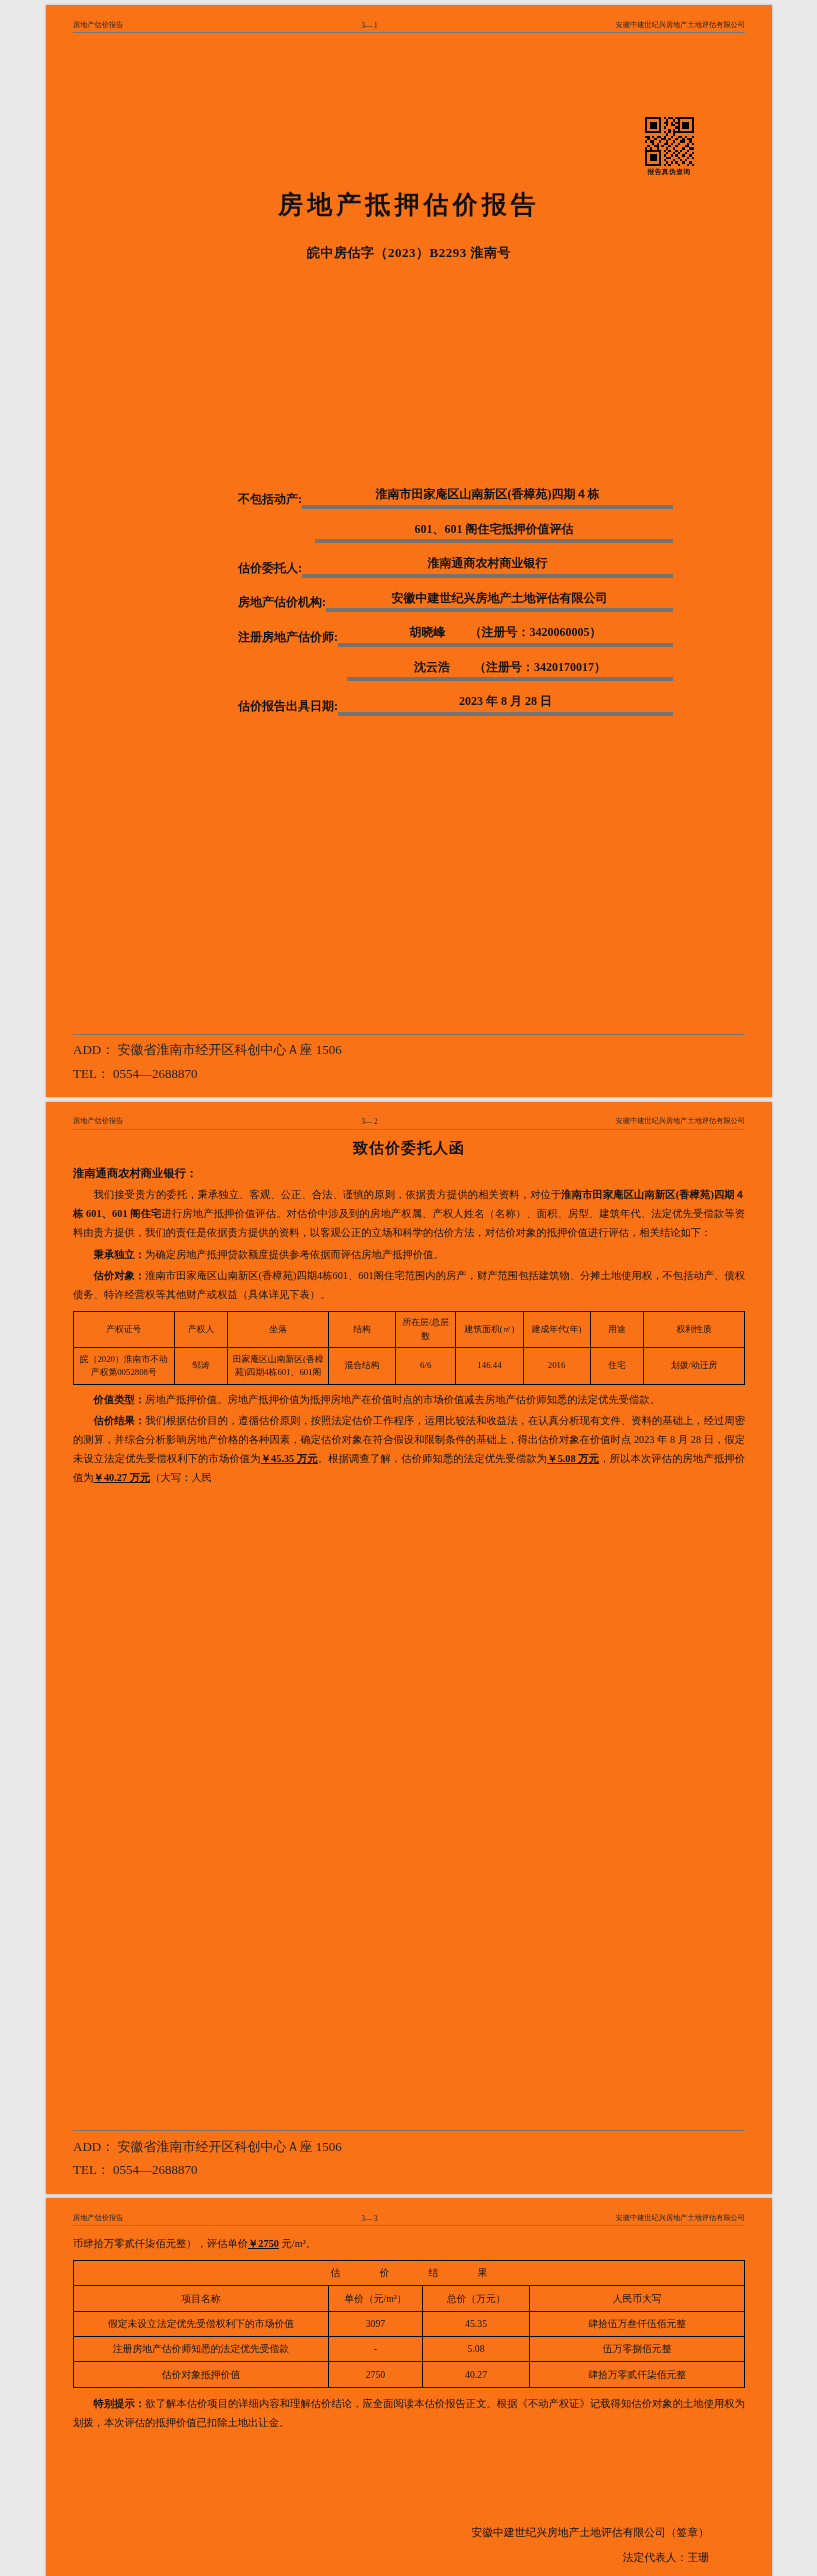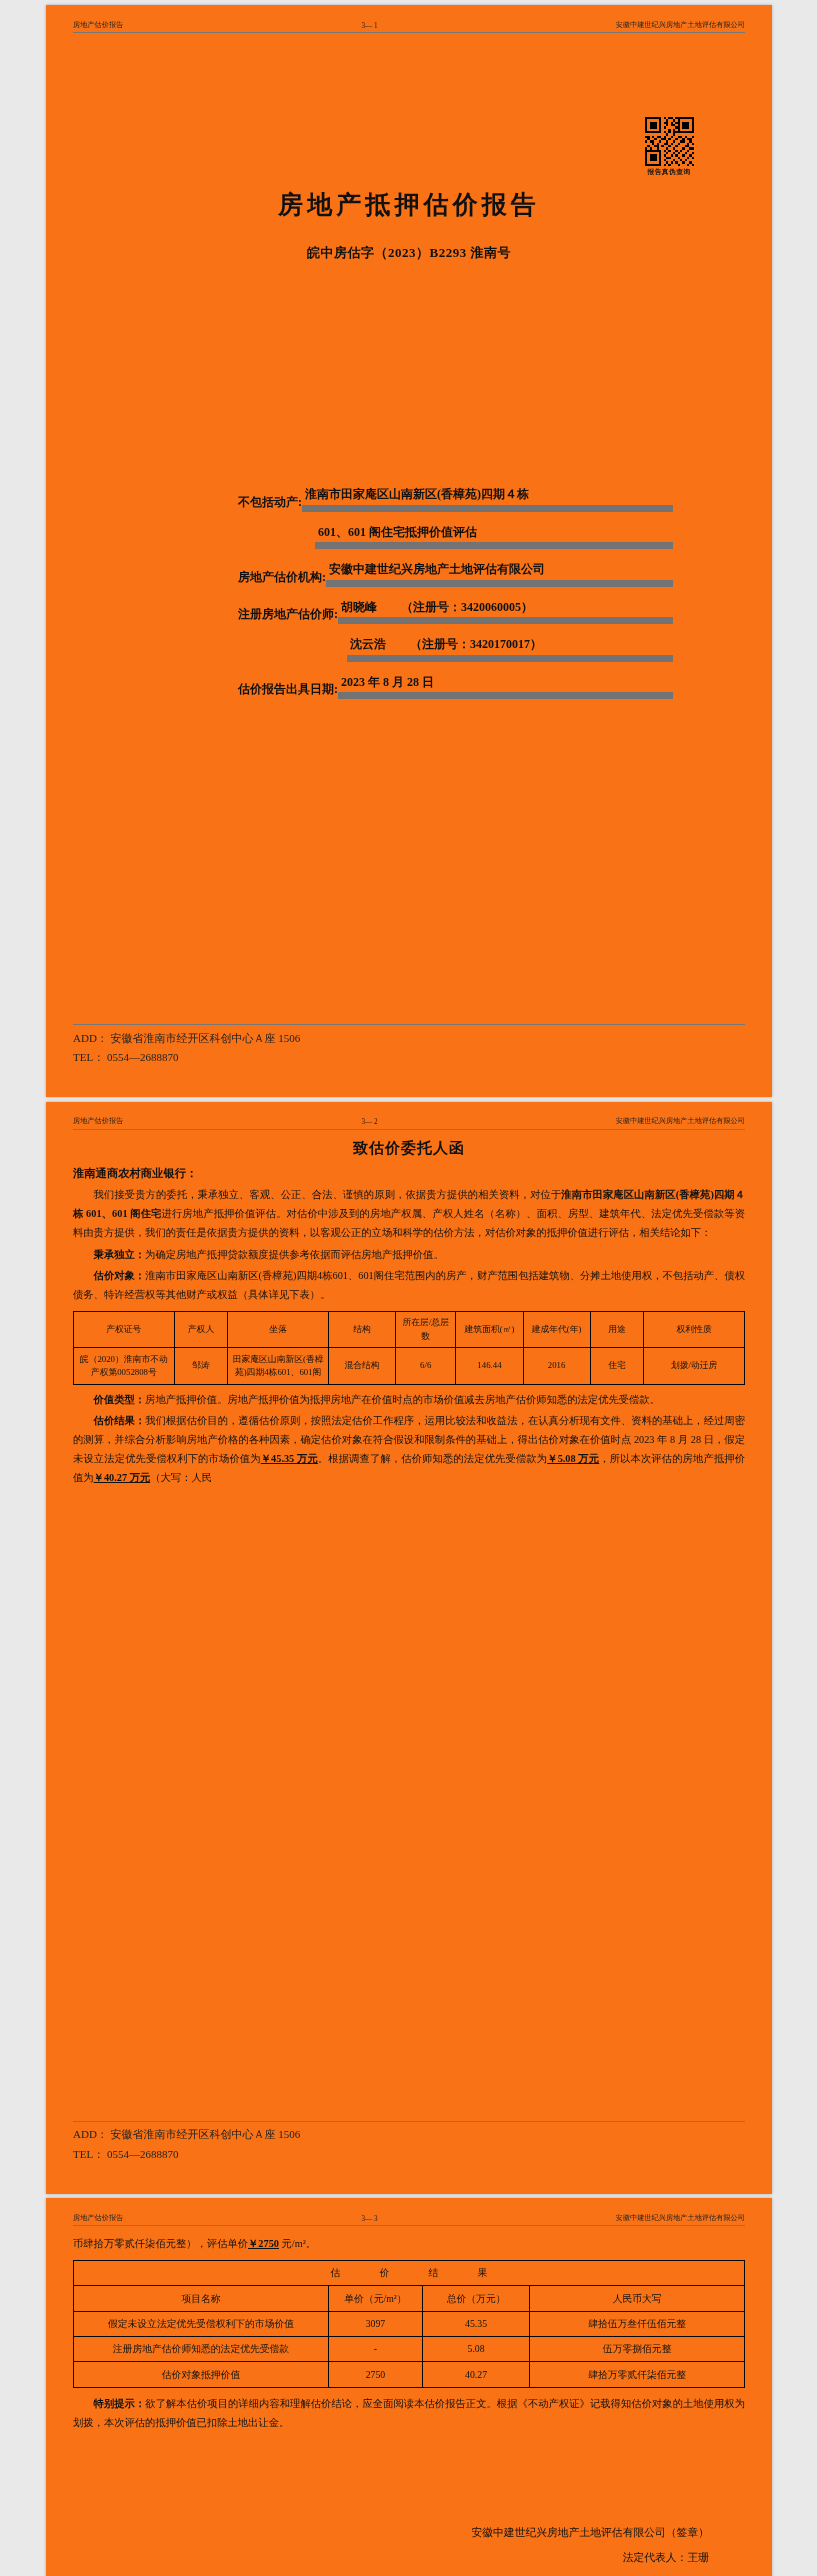--- a/index.html
+++ b/index.html
@@ -24,24 +24,24 @@
     display: flex;
     justify-content: space-between;
     align-items: flex-end;
     font-size: 7.2px;
     color: #222;
     border-bottom: 0.5px solid #777;
     padding-bottom: 2.6px;
   }
   .page-footer {
     position: absolute;
-    left: 27px; right: 27px; bottom: 29px;
+    left: 27px; right: 27px; bottom: 12px;
     border-top: 0.5px solid #777;
     padding-top: 3.6px;
-    font-size: 11px;
+    font-size: 13px;
     line-height: 1.8;
     color: #222;
   }
   
   .qr-wrap { position: absolute; top: 112px; right: 76px; width: 54px; text-align: center; }
   .qr-wrap svg { display: block; margin: 0 auto; }
   .qr-label { font-size: 6.7px; font-weight: bold; margin-top: 1.5px; letter-spacing: 0.5px; }
   .p1-title {
     margin-top: 155px;
     text-align: center;
@@ -61,22 +61,22 @@
     width: 435px;
     font-size: 12px;
     font-weight: bold;
   }
   .f-row { display: flex; align-items: flex-end; margin-bottom: 12px; }
   .f-label { white-space: nowrap; padding-bottom: 1px; }
   .f-row.cont  { padding-left: 77px; }
   .f-row.cont2 { padding-left: 109px; }
   .f-value {
     flex: 1;
-    border-bottom: 7px solid #737373;
-    text-align: left;
+    border-bottom: 4px solid #737373;
+    text-align: center;
     padding: 0 3.1px 1.5px;
     white-space: nowrap;
   }
   
   .p2-title { text-align: center; font-size: 15px; font-weight: bold; letter-spacing: 1px; margin: 9.3px 0 8.2px; }
   .salutation { font-size: 11.3px; font-weight: bold; margin: 2.1px 0 4.1px; }
   .para { font-size: 10.3px; line-height: 1.85; text-align: justify; text-indent: 2em; margin: 0 0 2.1px; }
   .plabel { font-weight: bold; }
   .hl { font-weight: bold; }
   .amt { font-weight: bold; text-decoration: underline; }
@@ -125,20 +125,24 @@
   <div class="p1-title">房地产抵押估价报告</div>
   <div class="p1-docno">皖中房估字（2023）B2293 淮南号</div>
 
   <div class="p1-fields">
     <div class="f-row">
       <span class="f-label">不包括动产:</span>
       <span class="f-value">淮南市田家庵区山南新区(香樟苑)四期４栋</span>
     </div>
     <div class="f-row cont">
       <span class="f-value">601、601 阁住宅抵押价值评估</span>
+    </div>
+    <div class="f-row">
+      <span class="f-label">估价委托人:</span>
+      <span class="f-value">淮南通商农村商业银行</span>
     </div>
     <div class="f-row">
       <span class="f-label">房地产估价机构:</span>
       <span class="f-value">安徽中建世纪兴房地产土地评估有限公司</span>
     </div>
     <div class="f-row">
       <span class="f-label">注册房地产估价师:</span>
       <span class="f-value">胡晓峰　　（注册号：3420060005）</span>
     </div>
     <div class="f-row cont2">

